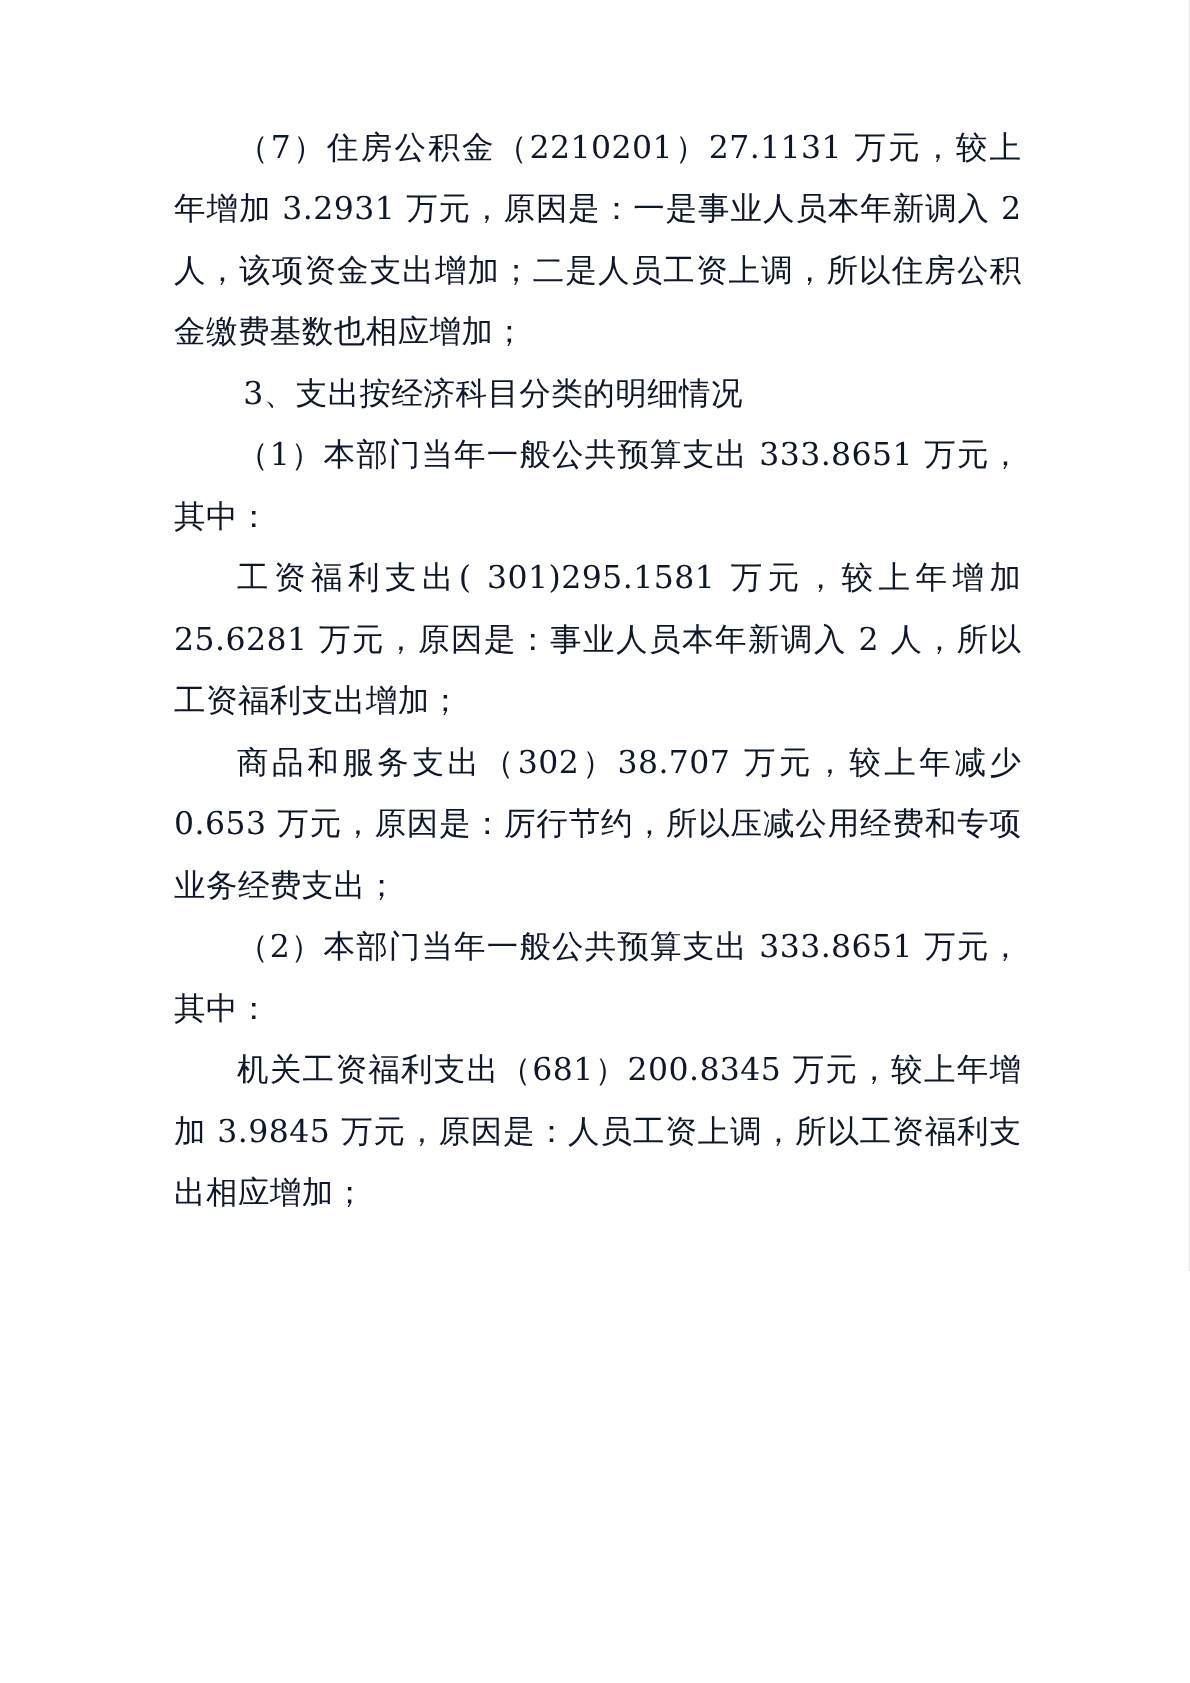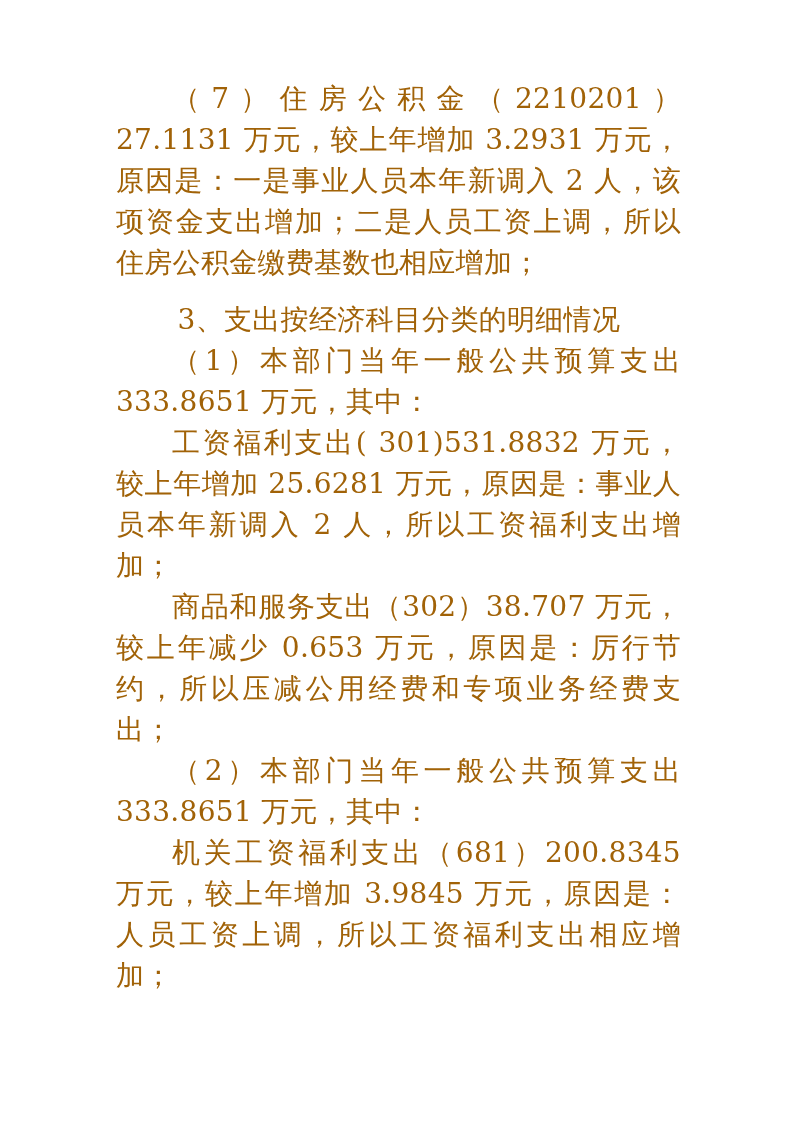--- a/index.html
+++ b/index.html
@@ -20,43 +20,42 @@
     overflow: hidden;
   }
   .page-body {
     position: absolute;
     left: 116px;
     top: 78px;
     width: 565px;
   }
   .para {
     font-family: "DejaVu Serif", "Liberation Serif", serif;
-    font-size: 28px;
+    font-size: 21px;
     line-height: 41px;
-    color: #a16207;
+    color: #0f172a;
     text-align: justify;
     text-justify: inter-ideograph;
     margin: 0 0 0 0;
     letter-spacing: 0.3px;
     white-space: normal;
   }
   .indent2 {
     text-indent: 2em;
   }
   .indent25 {
     text-indent: 2.2em;
-    margin-top: 16px;
   }
 </style>
 </head>
 <body>
 
 <div class="page">
   <div class="page-body">
     <p class="para indent2">（7）住房公积金（2210201）27.1131 万元，较上年增加 3.2931 万元，原因是：一是事业人员本年新调入 2 人，该项资金支出增加；二是人员工资上调，所以住房公积金缴费基数也相应增加；</p>
     <p class="para indent25">3、支出按经济科目分类的明细情况</p>
     <p class="para indent2">（1）本部门当年一般公共预算支出 333.8651 万元，其中：</p>
-    <p class="para indent2">工资福利支出( 301)531.8832 万元，较上年增加 25.6281 万元，原因是：事业人员本年新调入 2 人，所以工资福利支出增加；</p>
+    <p class="para indent2">工资福利支出( 301)295.1581 万元，较上年增加 25.6281 万元，原因是：事业人员本年新调入 2 人，所以工资福利支出增加；</p>
     <p class="para indent2">商品和服务支出（302）38.707 万元，较上年减少 0.653 万元，原因是：厉行节约，所以压减公用经费和专项业务经费支出；</p>
     <p class="para indent2">（2）本部门当年一般公共预算支出 333.8651 万元，其中：</p>
     <p class="para indent2">机关工资福利支出（681）200.8345 万元，较上年增加 3.9845 万元，原因是：人员工资上调，所以工资福利支出相应增加；</p>
   </div>
 </div>
 
 </body></html>

